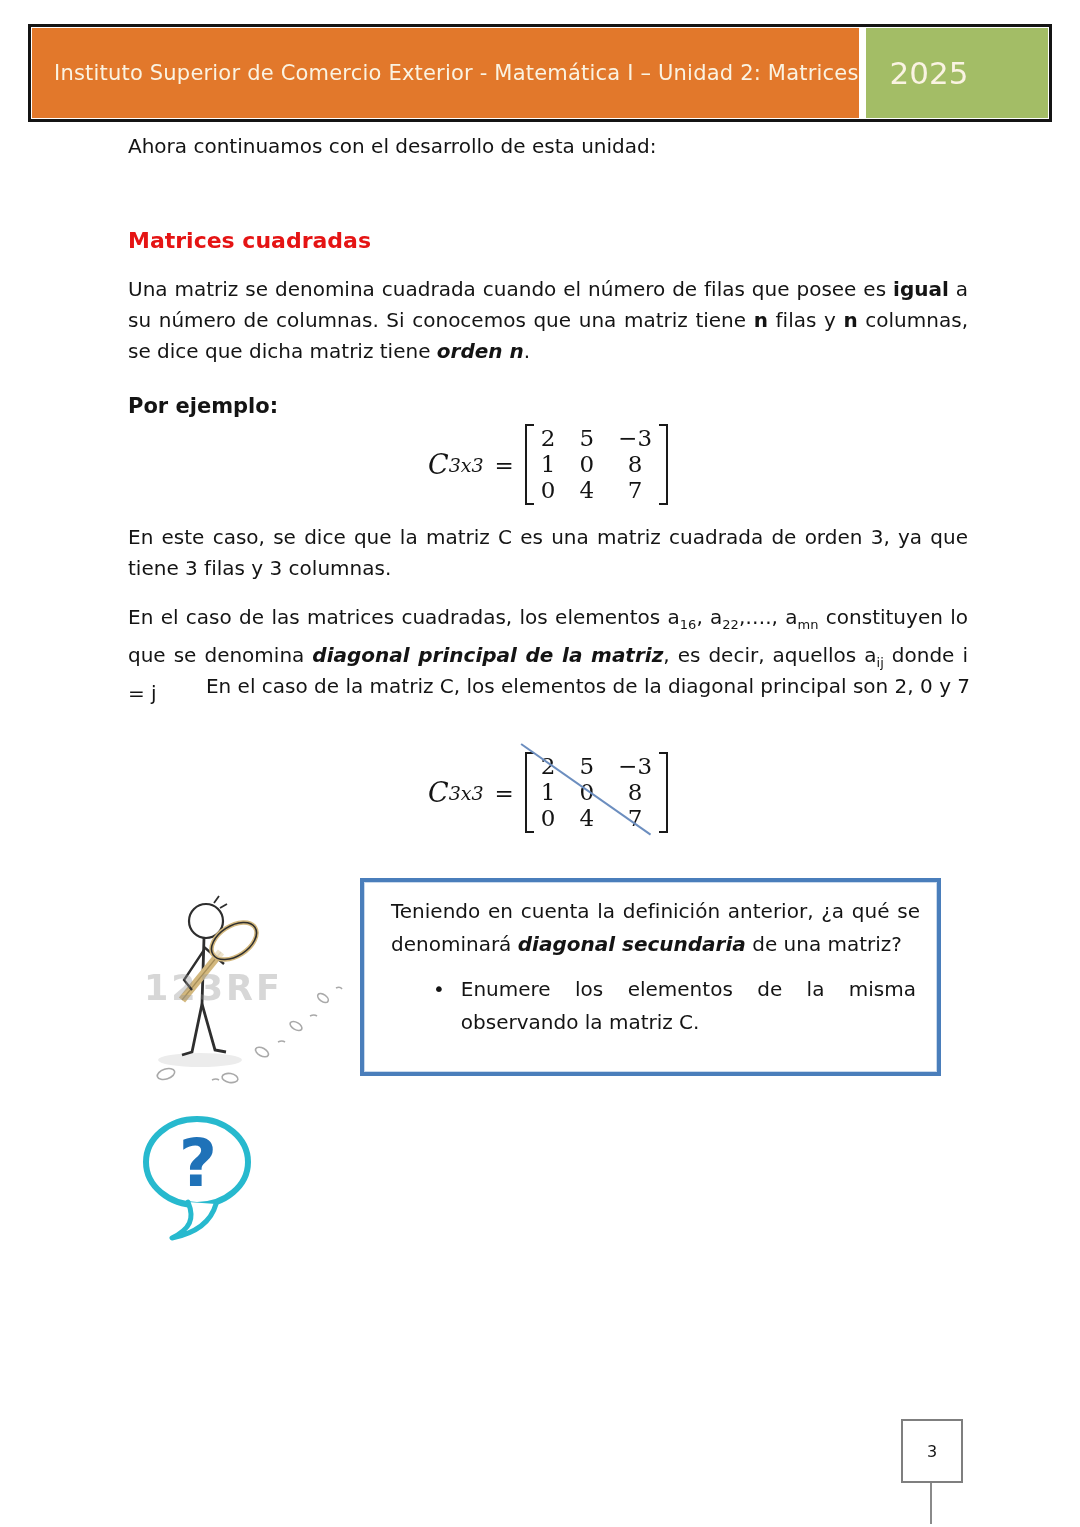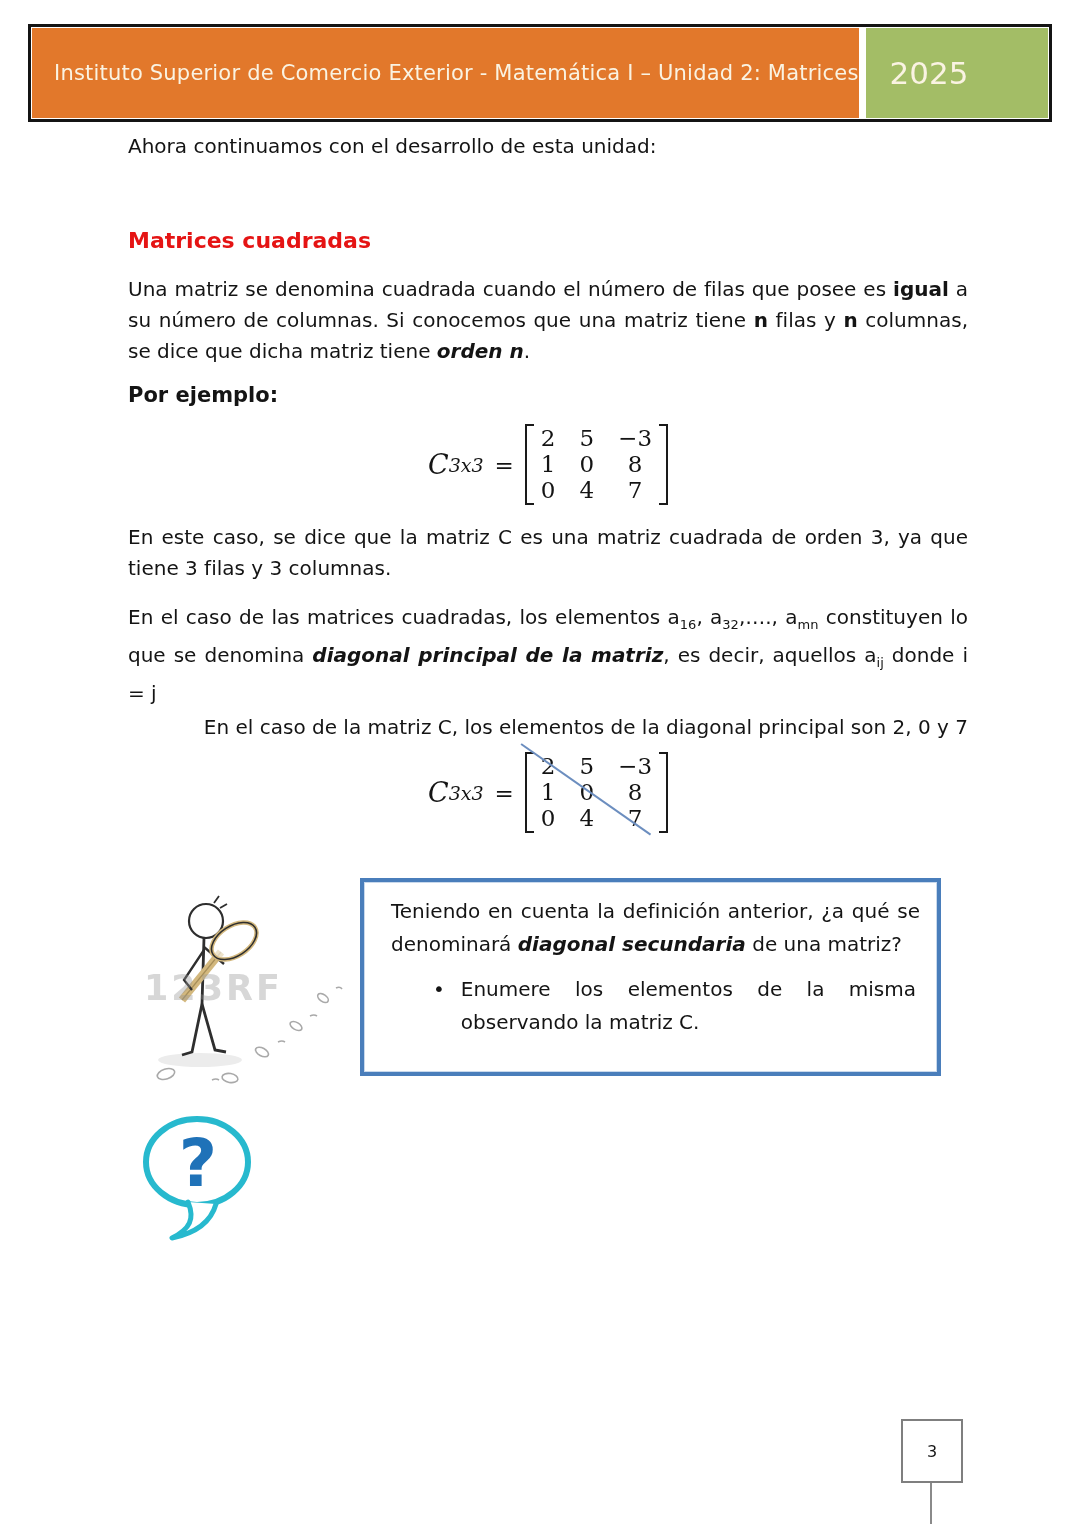--- a/index.html
+++ b/index.html
@@ -19,24 +19,24 @@
   .header-title{color:var(--cream);font-size:21px;white-space:nowrap;letter-spacing:.2px;}
   .header-year-cell{width:185px;background:var(--green);display:flex;align-items:center;padding-left:24px;}
   .header-year{color:var(--cream);font-size:31px;}
 
   
   .tblock{position:absolute;left:128px;width:840px;font-size:20px;line-height:31px;text-align:justify;}
   .intro{top:131px;text-align:left;}
   .h-red{position:absolute;left:128px;color:var(--red);font-weight:bold;font-size:22px;}
   .heading1{top:228px;}
   .para1{top:274px;}
-  .example-label{position:absolute;left:128px;top:383px;font-weight:bold;font-size:21px;}
+  .example-label{position:absolute;left:128px;top:394px;font-weight:bold;font-size:21px;}
   .para2{top:522px;}
   .para3{top:602px;}
-  .para4{top:712px;text-align:right;}
+  .para4{top:671px;text-align:center;margin-left:40px;}
   .para5{top:1248px;}
   sub{font-size:13px;}
 
   
   .equation{position:absolute;left:128px;width:840px;display:flex;justify-content:center;
     align-items:center;font-family:"DejaVu Serif",serif;}
   .eq1{top:424px;}
   .eq2{top:752px;}
   .m-label{font-style:italic;font-size:27px;}
   .m-sub{font-style:italic;font-size:19px;}
@@ -116,21 +116,21 @@
           <div class="m-cell">0</div>
           <div class="m-cell">4</div>
           <div class="m-cell">7</div>
         </span>
       <span class="bracket r"></span>
     </span>
   </div>
 
   <div class="tblock para2">En este caso, se dice que la matriz C es una matriz cuadrada de orden 3, ya que tiene 3 filas y 3 columnas.</div>
 
-  <div class="tblock para3"><span>En el caso de las matrices cuadradas, los elementos a</span><sub>16</sub><span>, a</span><sub>32</sub><span>,…., a</span><sub>mn</sub><span> constituyen lo que se denomina </span><span style="font-weight: bold; font-style: italic;">diagonal principal de la matriz</span><span>, es decir, aquellos a</span><sub>ij</sub><span> donde i = j</span></div>
+  <div class="tblock para3"><span>En el caso de las matrices cuadradas, los elementos a</span><sub>16</sub><span>, a</span><sub>22</sub><span>,…., a</span><sub>mn</sub><span> constituyen lo que se denomina </span><span style="font-weight: bold; font-style: italic;">diagonal principal de la matriz</span><span>, es decir, aquellos a</span><sub>ij</sub><span> donde i = j</span></div>
 
   <div class="tblock para4">En el caso de la matriz C, los elementos de la diagonal principal son 2, 0 y 7</div>
 
   <div class="equation eq2">
     <span class="m-label">C</span>
       <sub class="m-sub">3x3</sub>
     <span class="eq-eq">=</span>
     <span class="matrix-box">
       <span class="bracket l"></span>
       <span class="m-grid">

